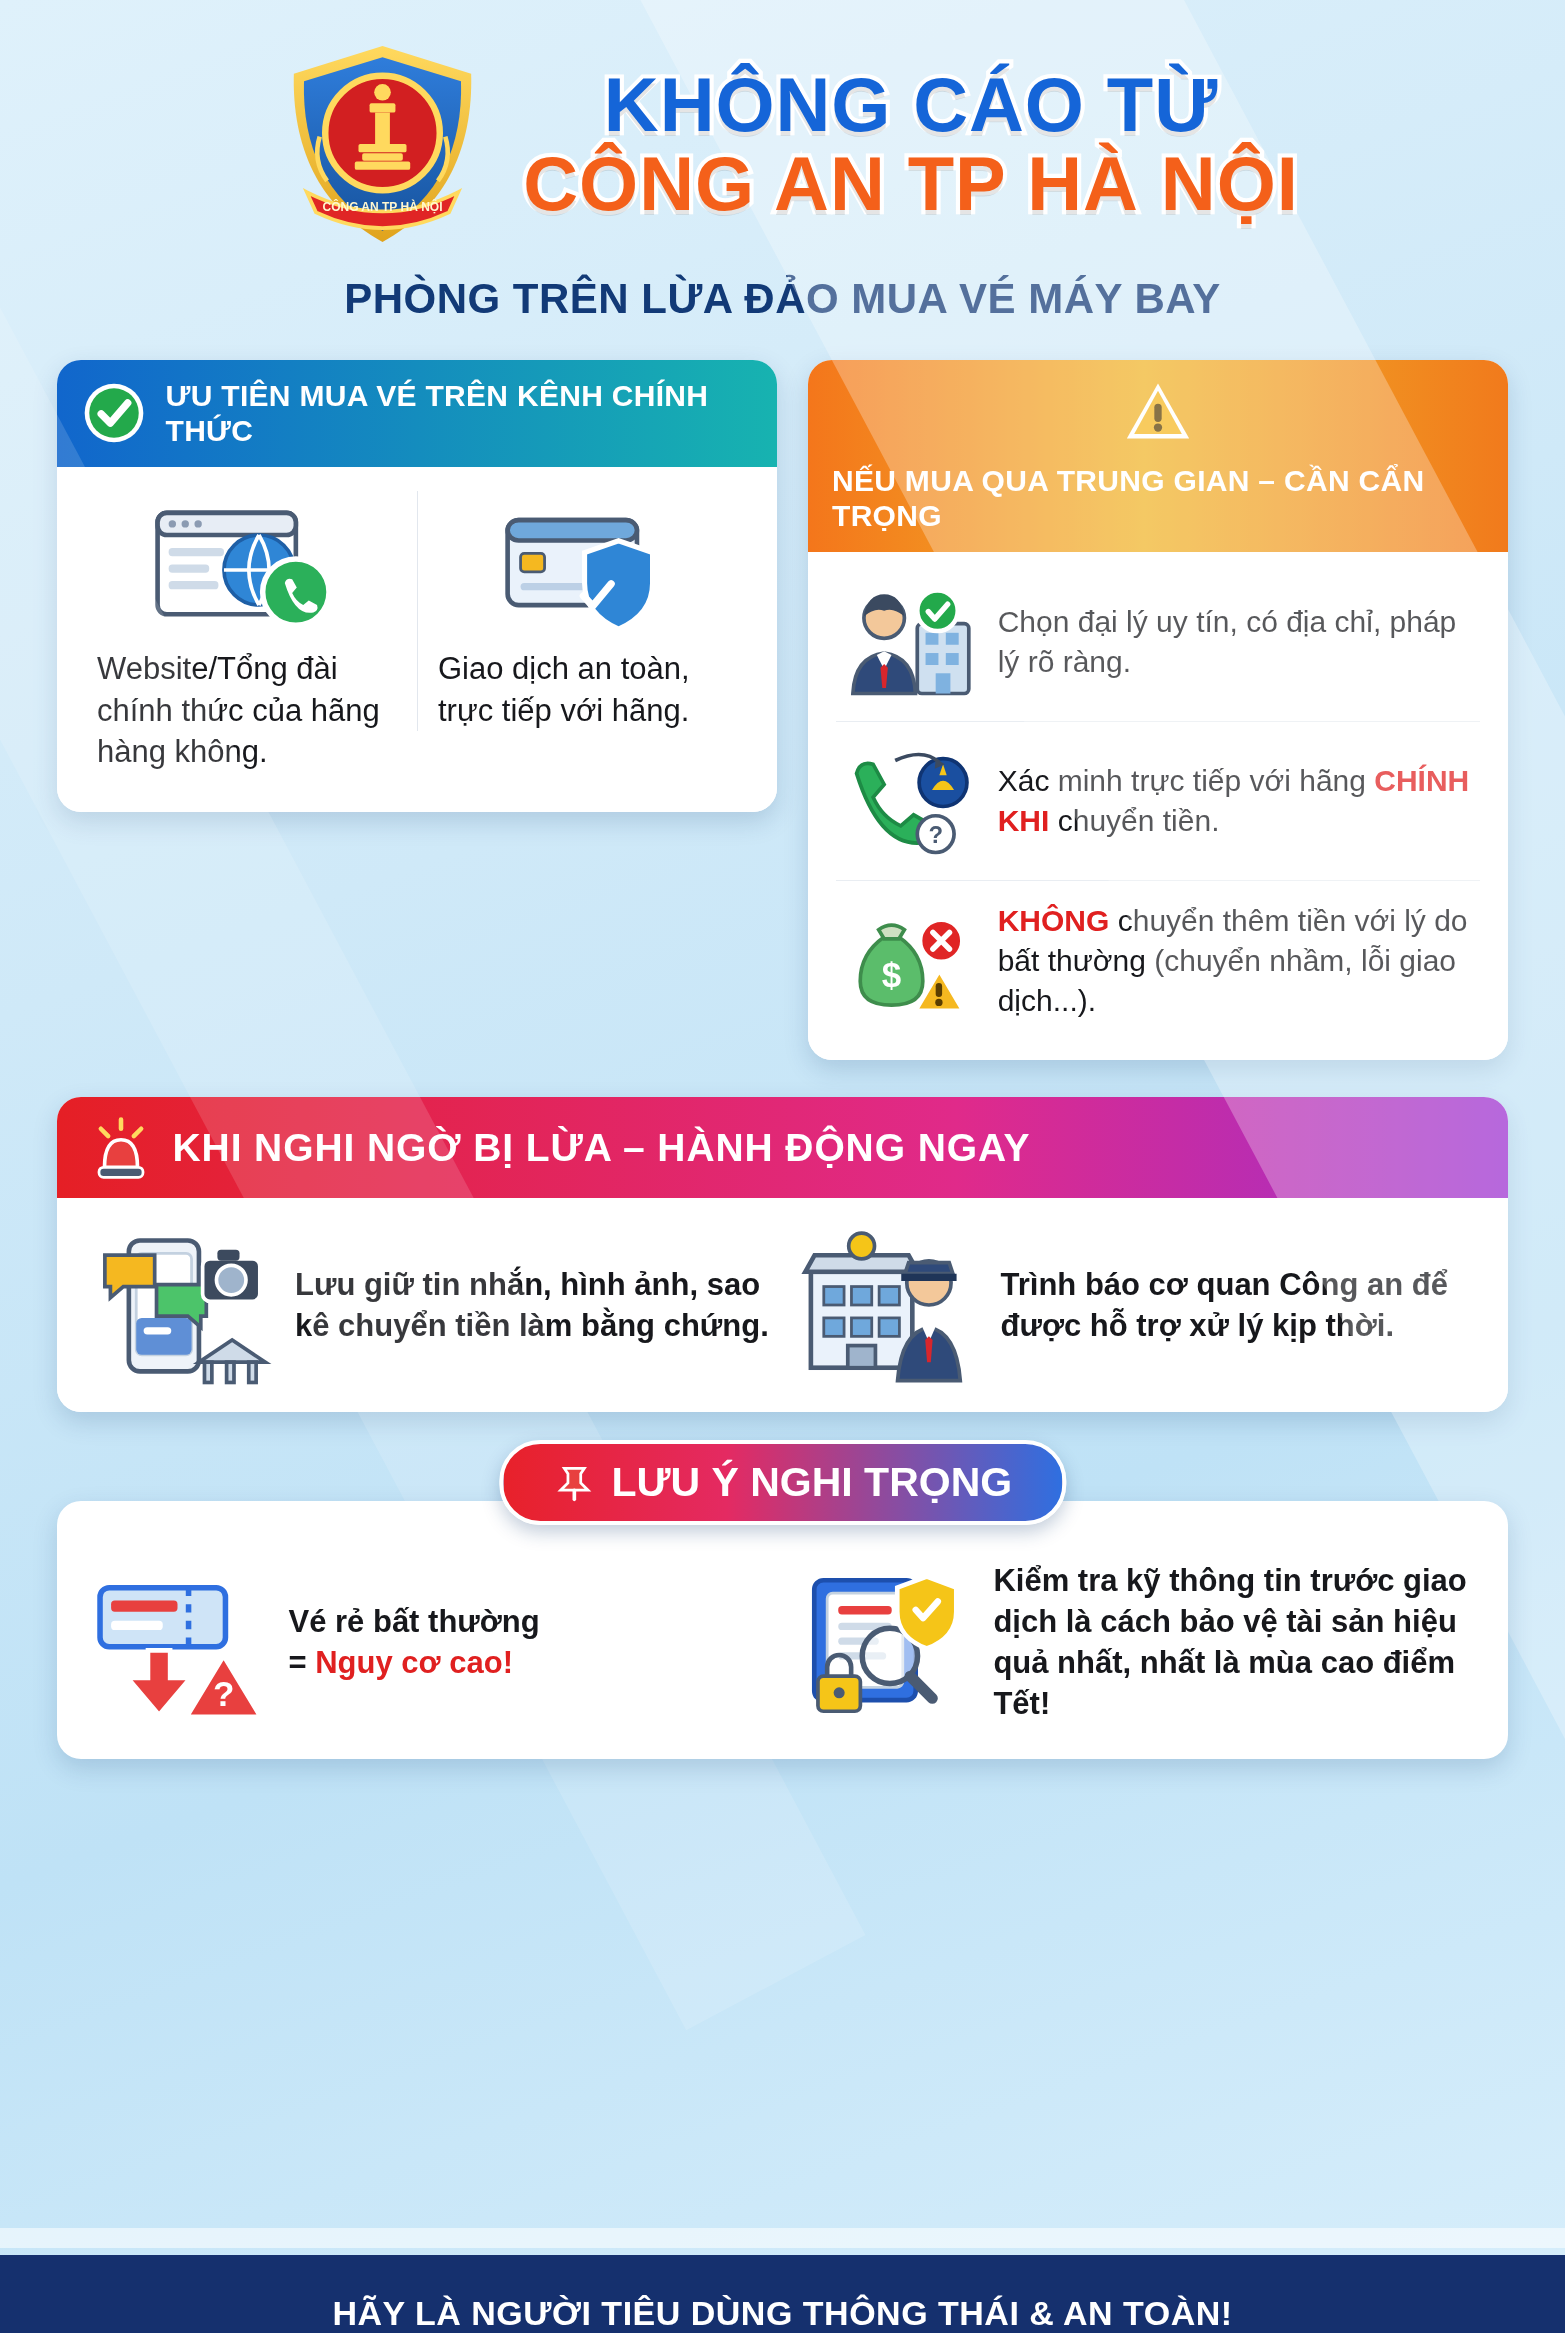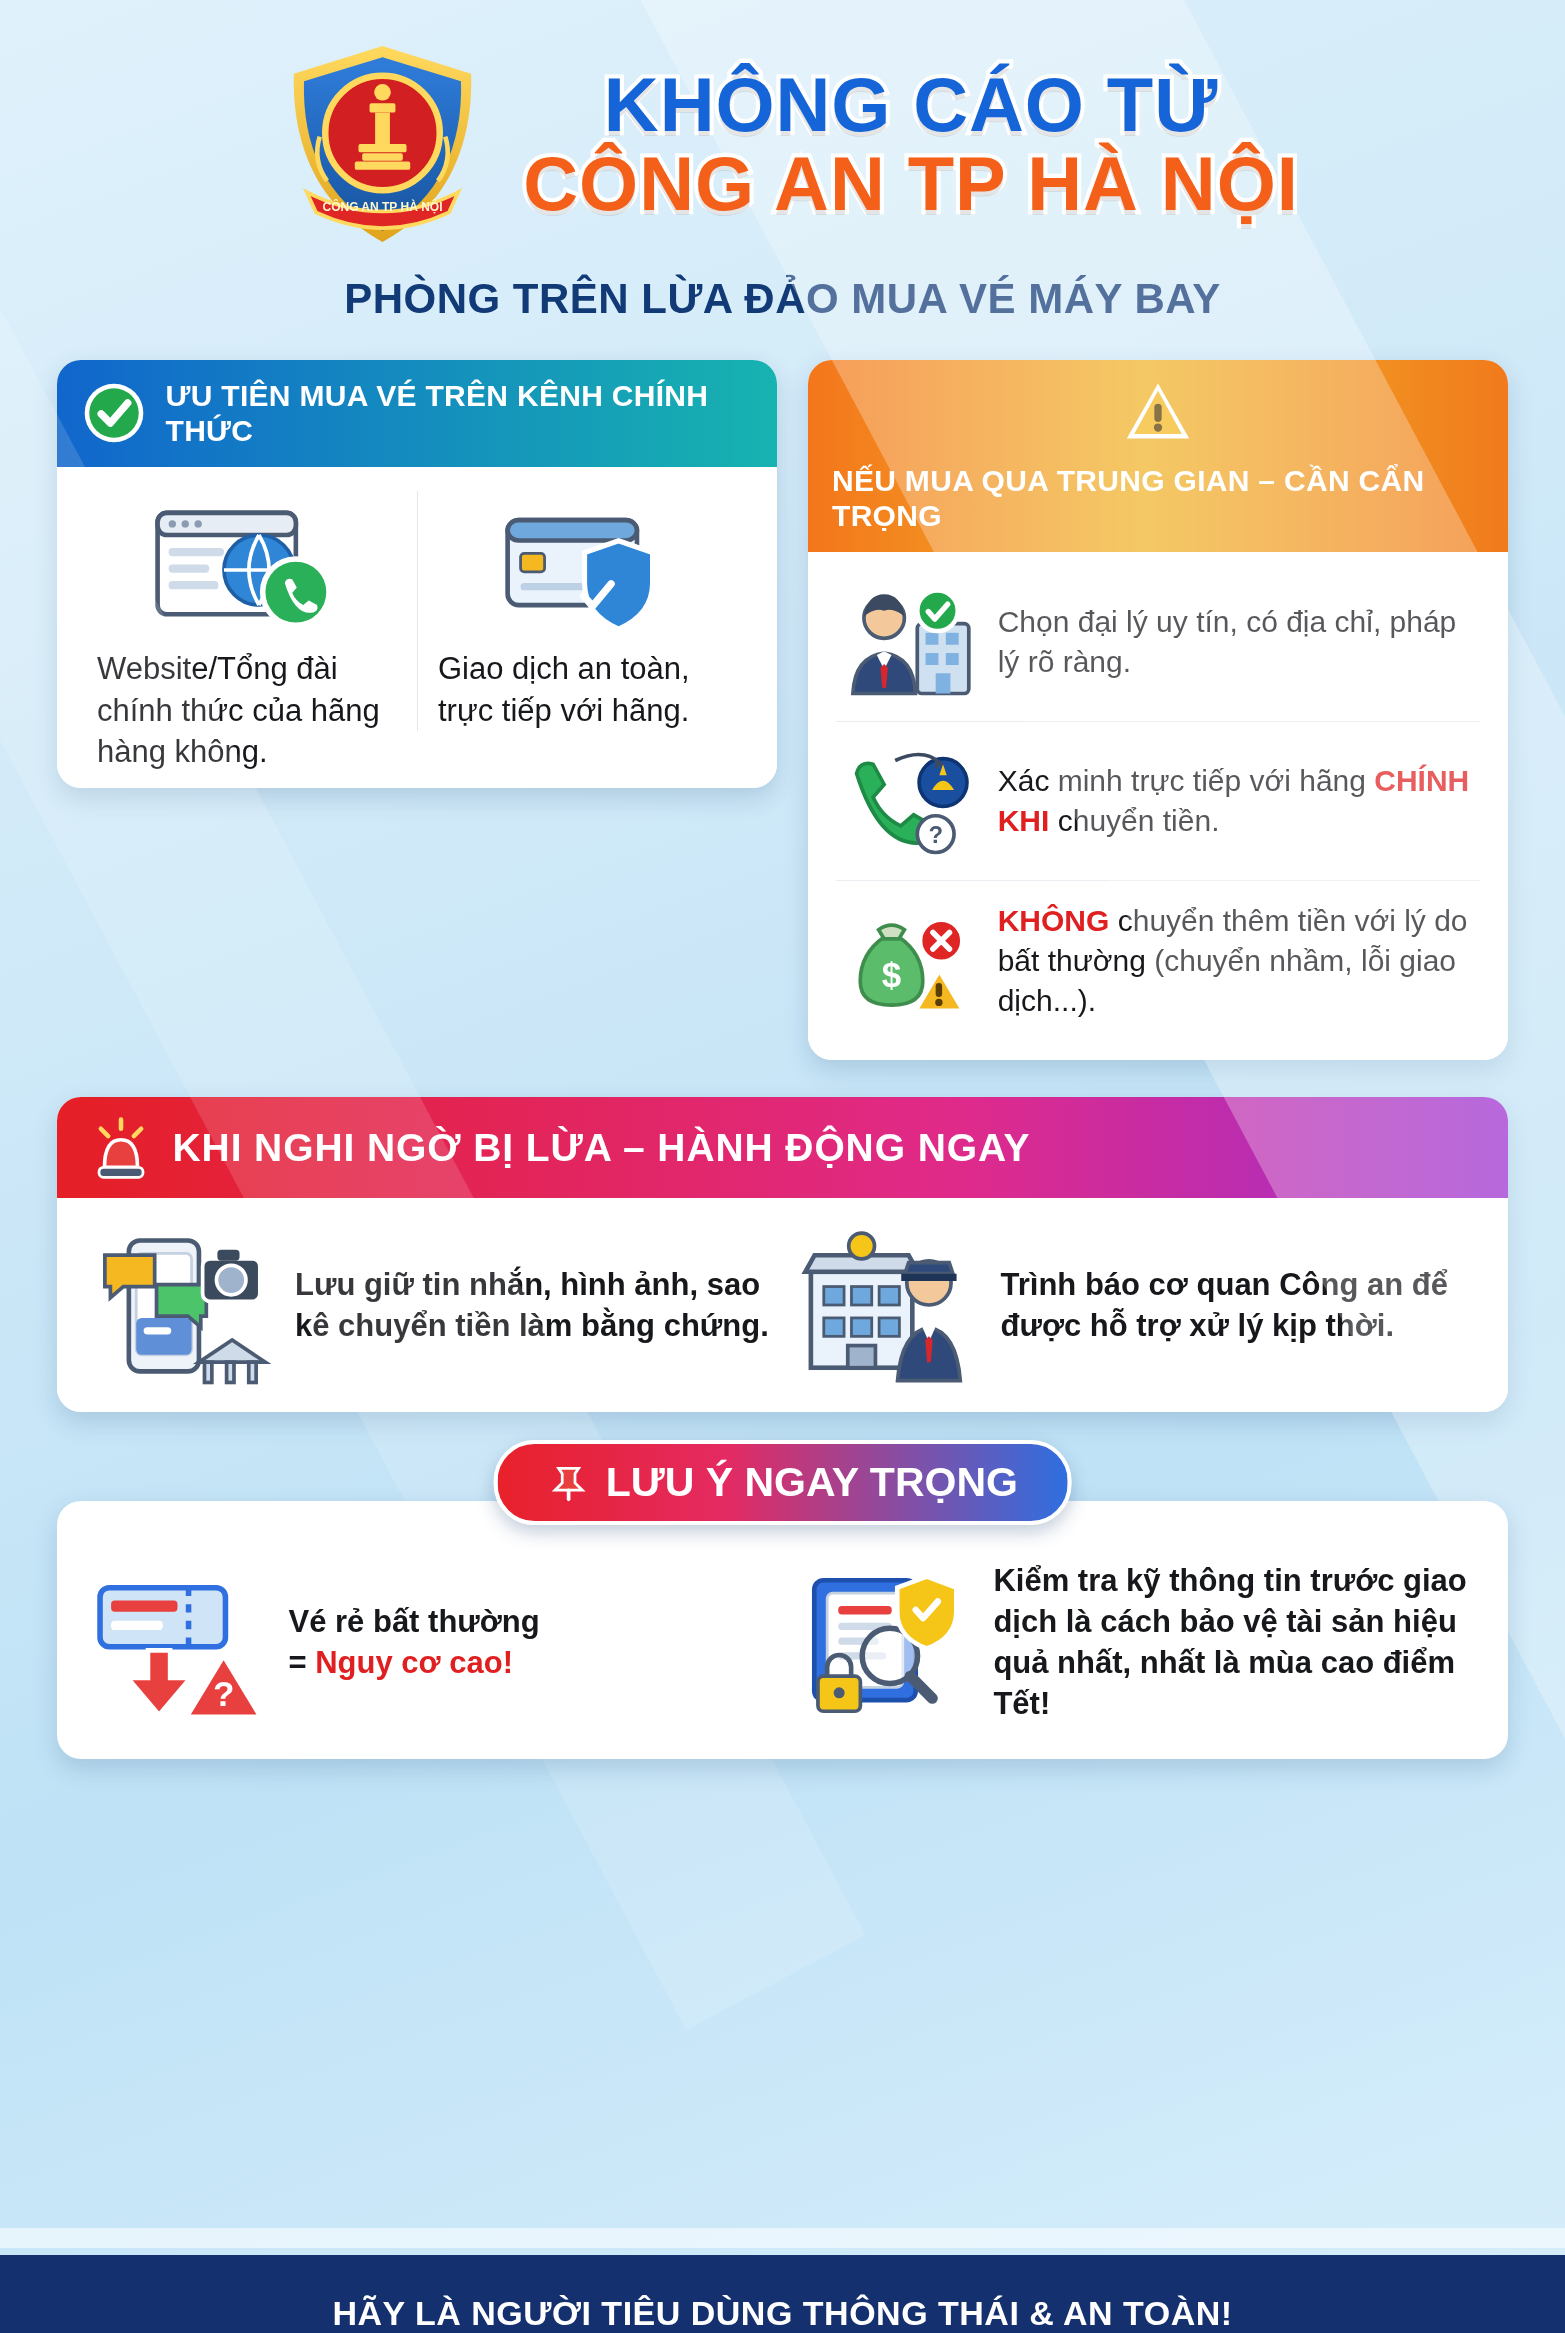--- a/index.html
+++ b/index.html
@@ -91,21 +91,21 @@
   .row1 {
     display: flex;
     gap: 31px;
     padding: 31px 57px 0 57px;
     align-items: flex-start;
   }
   .card-green { flex: 0 0 720px; }
   .card-green .card-head {
     background: linear-gradient(90deg, #1166cc 0%, #17b3b0 100%);
   }
-  .card-green .card-body { padding: 24px 20px 16px 20px; }
+  .card-green .card-body { padding: 24px 20px 40px 20px; }
   .two-col {
     display: flex;
     align-items: flex-start;
   }
   .two-col .col {
     flex: 1 1 50%;
     padding: 0 20px;
     text-align: left;
   }
   .two-col .col + .col { border-left: 1.8px solid #e2e7ee; }
@@ -464,21 +464,21 @@
   </div>
 
   <div class="row3">
     <div class="pill">
       <span>
         <svg width="42" height="42" viewBox="0 0 46 46">
           <path d="M12 8 h22 l-4 6 v10 l8 8 h-30 l8 -8 v-10 z" fill="#e8403f" stroke="#ffffff" stroke-width="3"></path>
           <path d="M23 32 v10" stroke="#ffffff" stroke-width="4" stroke-linecap="round"></path>
         </svg>
       </span>
-      <span>LƯU Ý NGAY TRỌNG</span>
+      <span>LƯU Ý NGHI TRỌNG</span>
     </div>
 
     <div class="note-card">
       <div class="note-item">
         <div class="ni-ico">
           <svg width="185" height="166" viewBox="0 0 200 180">
             <rect x="16" y="30" width="136" height="64" rx="10" fill="#cfe4f7" stroke="#2f6fe0" stroke-width="6"></rect>
             <rect x="28" y="44" width="72" height="12" rx="4" fill="#e8403f"></rect>
             <rect x="28" y="66" width="56" height="10" rx="4" fill="#ffffff"></rect>
             <g stroke="#2f6fe0" stroke-width="6">

